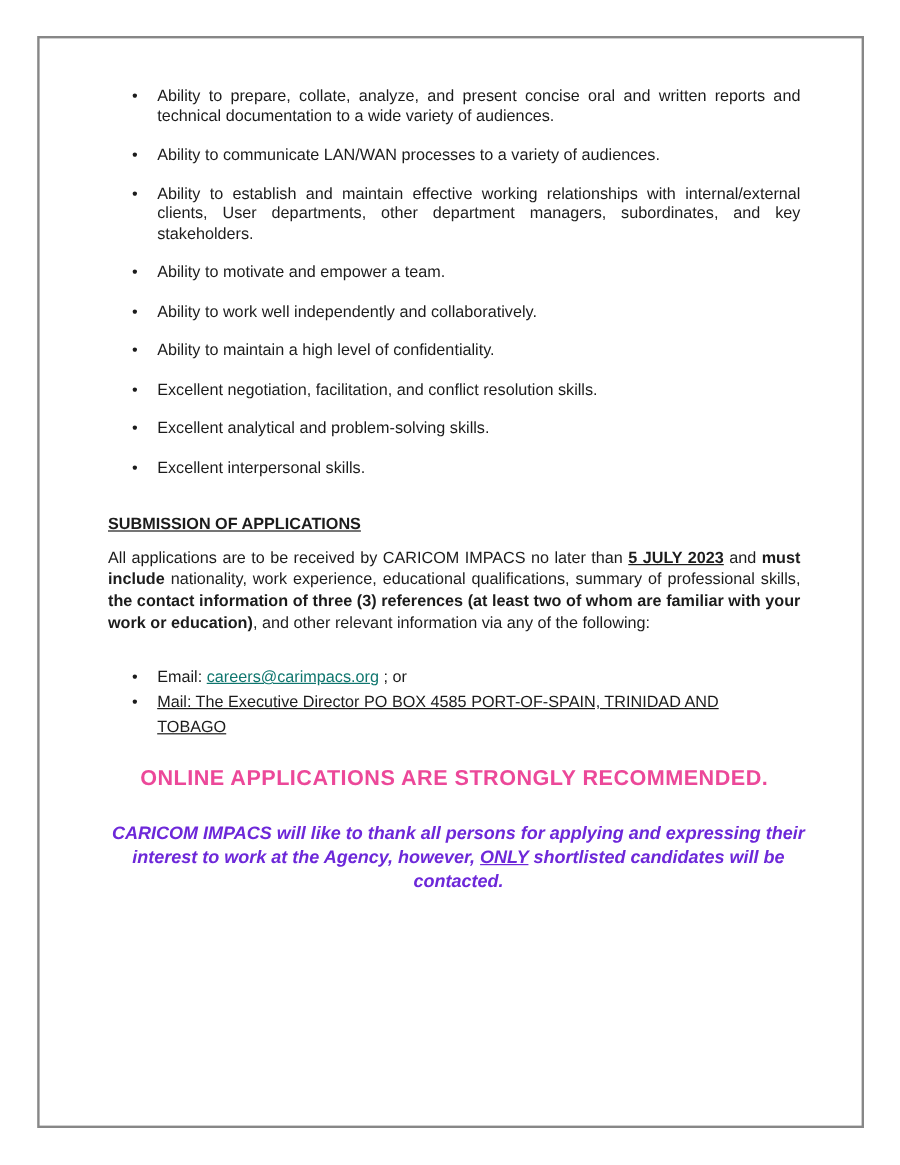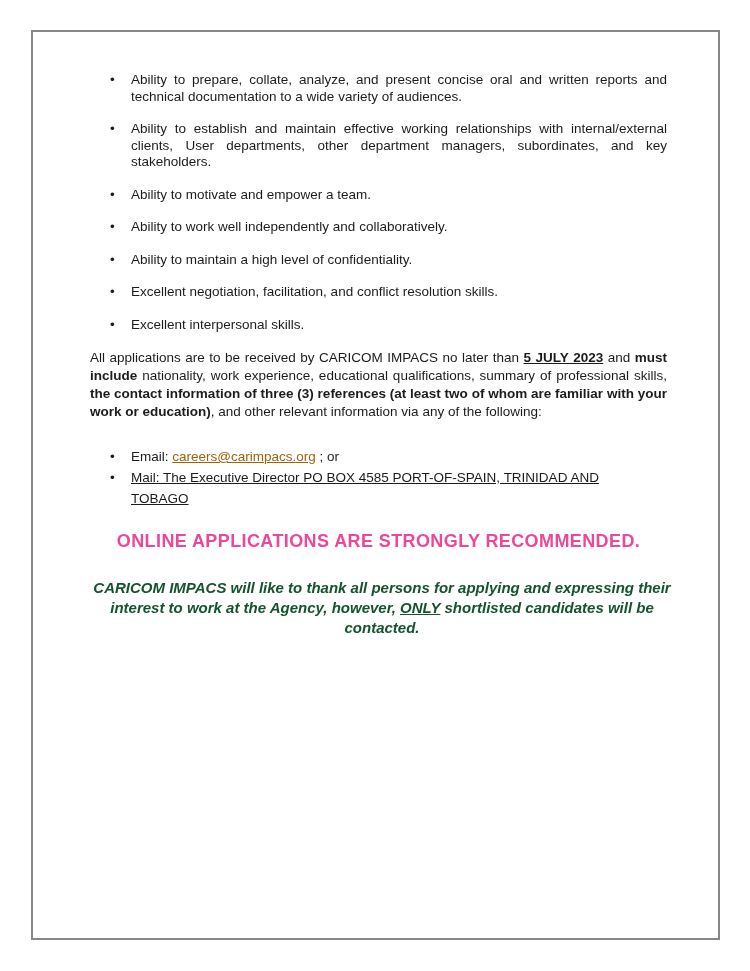--- a/index.html
+++ b/index.html
@@ -63,74 +63,81 @@
     position:relative;
     padding-left:41px;
   }
   ul.contact li::before{
     content:"\2022";
     position:absolute;left:20px;top:0;
     font-size:13.5px;
   }
   ul.contact .mail-text{display:block;max-width:480px;text-decoration:underline;}
   a.email-link{
-    color:#a16207;
+    color:#0f766e;
     text-decoration:underline;
     cursor:pointer;
   }
   
   .online-notice{
     margin:22px 0 0 0;
     font-size:18px;font-weight:bold;
     letter-spacing:0.4px;
     text-align:center;
     line-height:20px;
     color:#ec4899;
   }
   
   .closing-note{
     width:584px;
     margin:27px auto 0 auto;
     font-size:15px;font-weight:bold;font-style:italic;
     line-height:20px;
     text-align:center;
-    color:#14532d;
+    color:#6d28d9;
   }
 </style>
 </head>
 <body>
 
 <div class="page">
   <div class="frame">
     <div class="content">
 
       <ul class="skills">
         <li>
             <span class="li-text">Ability to prepare, collate, analyze, and present concise oral and written reports and technical documentation to a wide variety of audiences.</span>
+          </li>
+        <li>
+            <span class="li-text">Ability to communicate LAN/WAN processes to a variety of audiences.</span>
           </li>
         <li>
             <span class="li-text">Ability to establish and maintain effective working relationships with internal/external clients, User departments, other department managers, subordinates, and key stakeholders.</span>
           </li>
         <li>
             <span class="li-text">Ability to motivate and empower a team.</span>
           </li>
         <li>
             <span class="li-text">Ability to work well independently and collaboratively.</span>
           </li>
         <li>
             <span class="li-text">Ability to maintain a high level of confidentiality.</span>
           </li>
         <li>
             <span class="li-text">Excellent negotiation, facilitation, and conflict resolution skills.</span>
           </li>
         <li>
+            <span class="li-text">Excellent analytical and problem-solving skills.</span>
+          </li>
+        <li>
             <span class="li-text">Excellent interpersonal skills.</span>
           </li>
       </ul>
 
+      <h2 class="sub-heading">SUBMISSION OF APPLICATIONS</h2>
 
       <p class="sub-para"><span>All applications are to be received by CARICOM IMPACS no later than </span><span class="bu">5 JULY 2023</span><span> and </span><span class="b">must include</span><span> nationality, work experience, educational qualifications, summary of professional skills, </span><span class="b">the contact information of three (3) references (at least two of whom are familiar with your work or education)</span><span>, and other relevant information via any of the following:</span></p>
 
       <ul class="contact">
         <li><span>Email: </span><a class="email-link">careers@carimpacs.org</a><span> ; or</span></li>
         <li>
             <span class="mail-text">Mail: The Executive Director PO BOX 4585 PORT-OF-SPAIN, TRINIDAD AND TOBAGO</span>
           </li>
       </ul>
 

